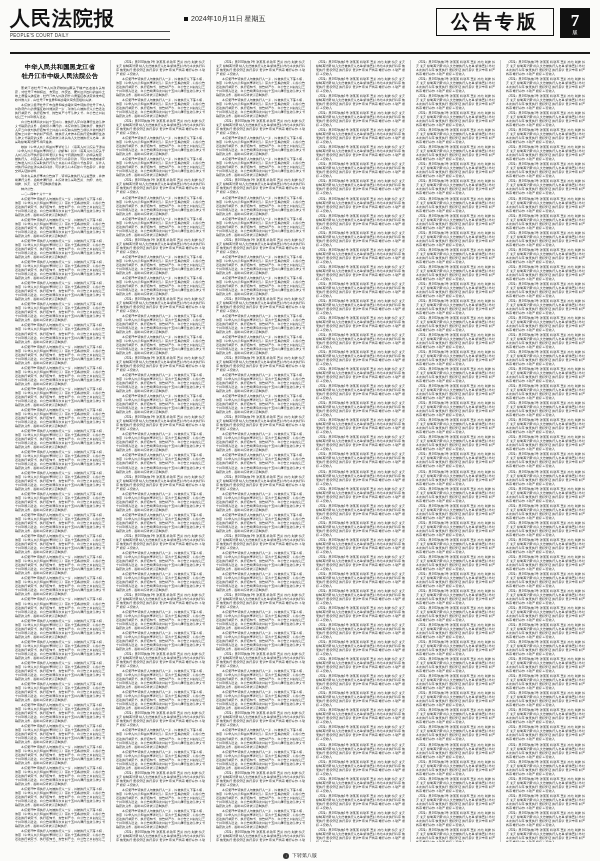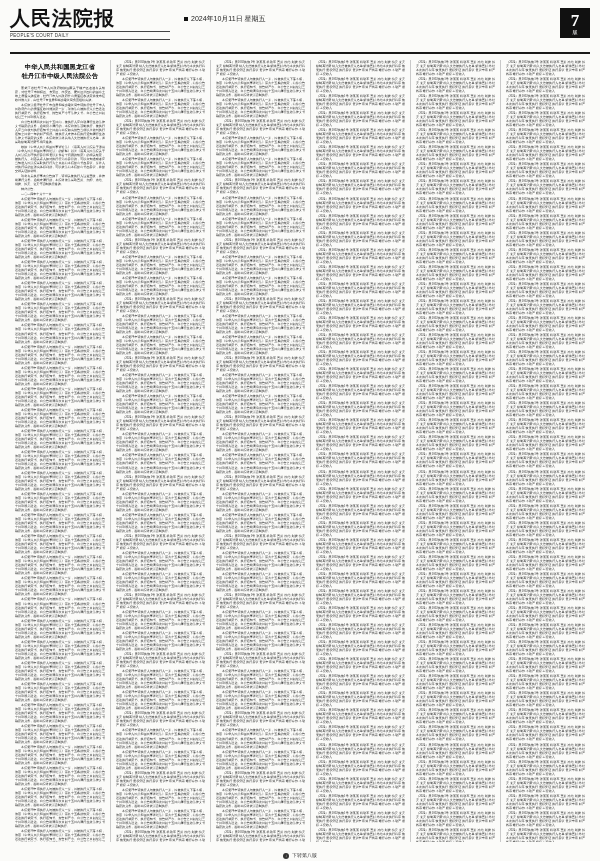--- a/index.html
+++ b/index.html
@@ -189,20 +189,23 @@
 
 <div class="page">
 
   <div class="masthead">
     <div class="nameplate">
       <div class="nameplate-cn">人民法院报</div>
       <div class="nameplate-en">PEOPLE'S COURT DAILY</div>
     </div>
     <div class="masthead-mid">
       <div class="issue-date"><span class="sq"></span><span>2024年10月11日 星期五</span></div>
+    </div>
+    <div class="section-title-box">
+      <div class="section-title">公告专版</div>
     </div>
     <div class="page-num-box">
       <div class="page-num">7</div>
       <div class="page-num-label">版</div>
     </div>
   </div>
 
   <div class="columns">
 
     <div class="col col-1">

